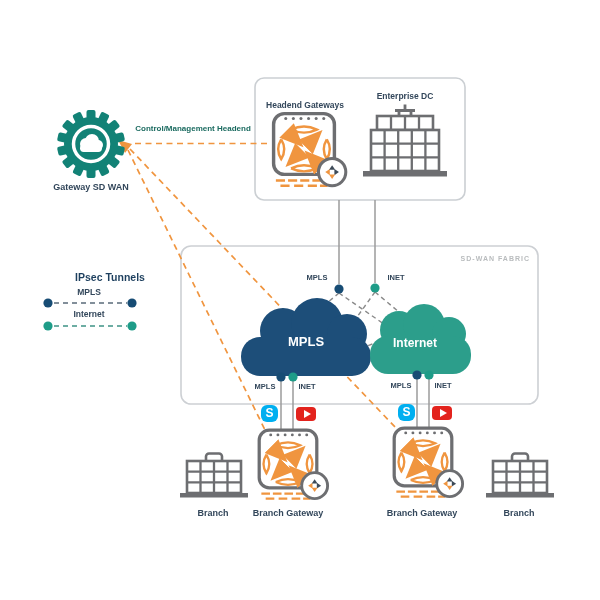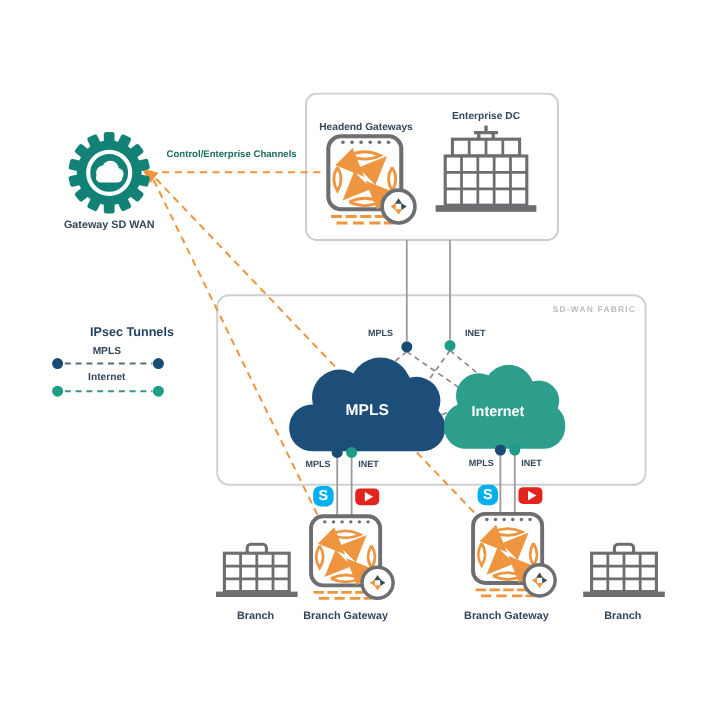--- a/index.html
+++ b/index.html
@@ -179,21 +179,21 @@
 
   <use href="#gw" transform="translate(266,106) scale(0.76)"></use>
   <use href="#gw" transform="translate(252,423) scale(0.72)"></use>
   <use href="#gw" transform="translate(387,421) scale(0.72)"></use>
 
   <use href="#bldg" transform="translate(187,453)"></use>
   <use href="#bldg" transform="translate(493,453)"></use>
 </svg>
 
 <div class="lbl lbl-node" style="left:91px;top:182px;">Gateway SD WAN</div>
-<div class="lbl lbl-ctrl" style="left:193px;top:124px;">Control/Enterprise Channels</div>
+<div class="lbl lbl-ctrl" style="left:193px;top:124px;">Control/Management Headend</div>
 <div class="lbl lbl-md" style="left:305px;top:100px;">Headend Gateways</div>
 <div class="lbl lbl-md" style="left:405px;top:91px;">Enterprise DC</div>
 <div class="lbl lbl-fabric" style="left:455px;top:255px;width:75px;">SD-WAN FABRIC</div>
 
 <div class="lbl lbl-sm" style="left:317px;top:273px;">MPLS</div>
 <div class="lbl lbl-sm" style="left:396px;top:273px;">INET</div>
 
 <div class="lbl lbl-cloud" style="left:306px;top:334px;font-size:13px;">MPLS</div>
 <div class="lbl lbl-cloud" style="left:415px;top:336px;font-size:12px;">Internet</div>
 

